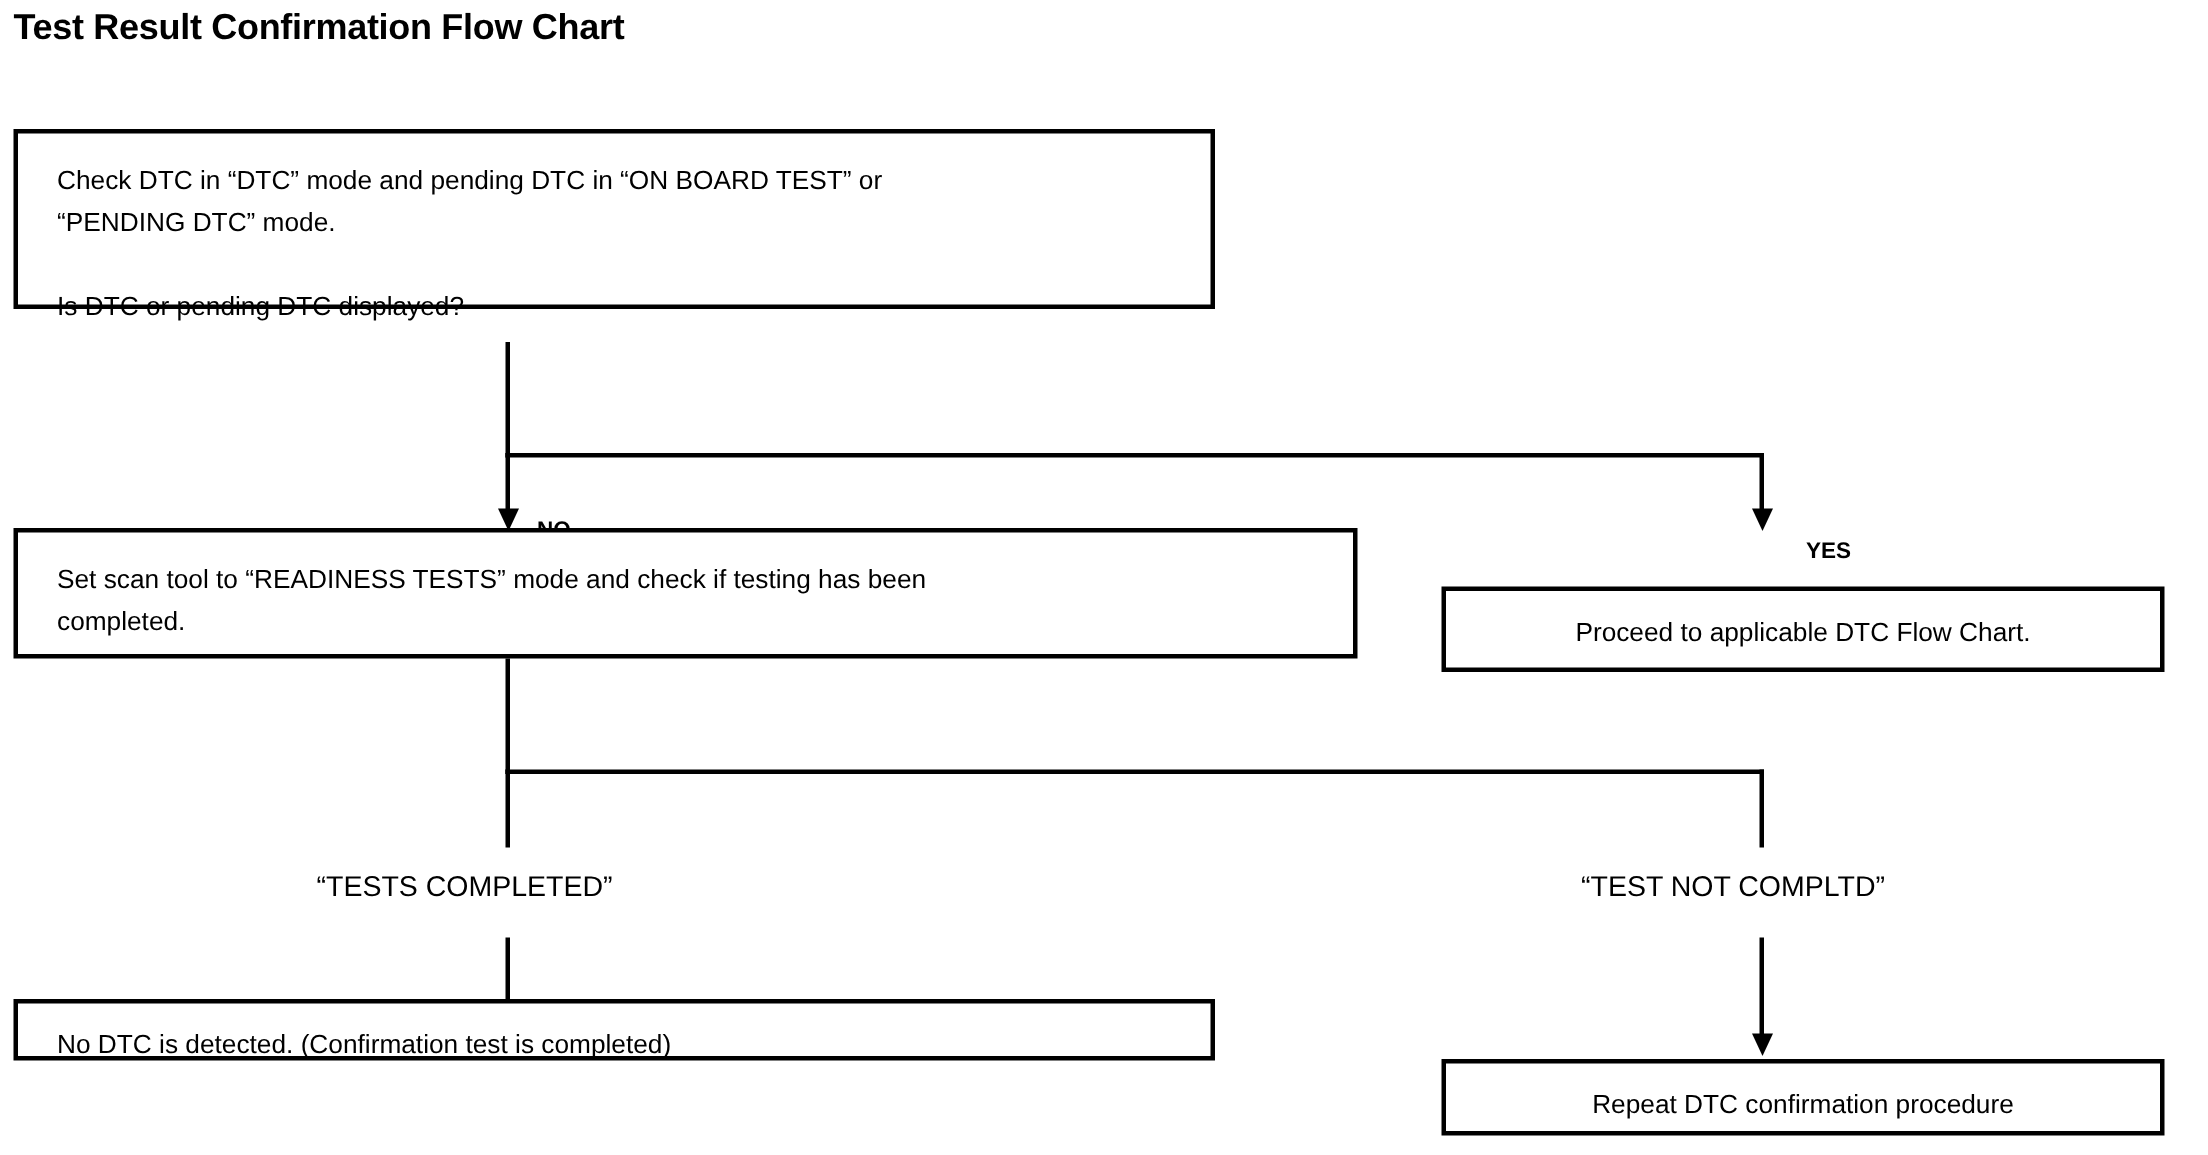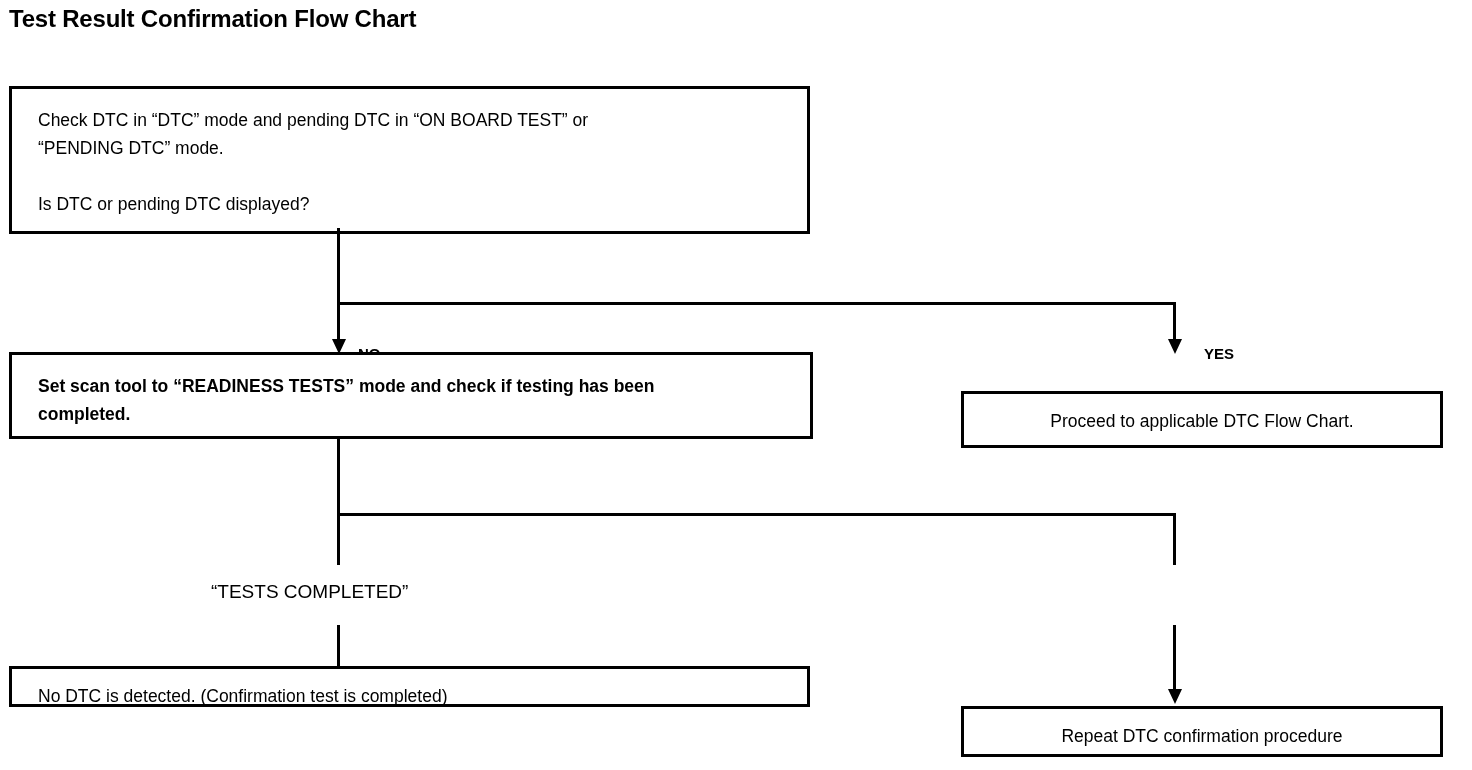--- a/index.html
+++ b/index.html
@@ -95,55 +95,56 @@
     line-height: 24px;
   }
 </style>
 </head>
 <body>
 
 <div id="canvas">
 
   <div class="chart-title">Test Result Confirmation Flow Chart</div>
 
-  <div class="node-box" style="left:9px; top:86px; width:801px; height:148px;">
+  <div class="node-box" style="left:9px; top:86px; width:801px; height:120px;">
     <div class="node-text left">Check DTC in “DTC” mode and pending DTC in “ON BOARD TEST” or
 “PENDING DTC” mode.
 
 Is DTC or pending DTC displayed?</div>
   </div>
 
   <div class="v-line" style="left:337px; top:228px; height:77px;"></div>
 
   <div class="h-line" style="left:337px; top:302px; width:839px;"></div>
 
   <div class="v-line" style="left:337px; top:302px; height:44px;"></div>
   <div class="arrow-head" style="left:331.5px; top:339px;"></div>
   <div class="branch-label" style="left:358px; top:311px;">NO</div>
 
   <div class="v-line" style="left:1173px; top:302px; height:44px;"></div>
   <div class="arrow-head" style="left:1167.5px; top:339px;"></div>
-  <div class="branch-label" style="left:1204px; top:311px;">YES</div>
+  <div class="branch-label" style="left:1204px; top:325px;">YES</div>
 
-  <div class="node-box" style="left:9px; top:352px; width:804px; height:87px;font-weight:bold;">
+  <div class="node-box" style="left:9px; top:352px; width:896px; height:87px;">
     <div class="node-text left">Set scan tool to “READINESS TESTS” mode and check if testing has been
 completed.</div>
   </div>
 
   <div class="node-box" style="left:961px; top:352px; width:482px; height:57px;margin-top:39px;">
     <div class="node-text centered">Proceed to applicable DTC Flow Chart.</div>
   </div>
 
   <div class="v-line" style="left:337px; top:439px; height:77px;"></div>
   <div class="h-line" style="left:337px; top:513px; width:839px;"></div>
 
   <div class="v-line" style="left:337px; top:513px; height:52px;"></div>
   <div class="path-label" style="left:211px; top:580px;">“TESTS COMPLETED”</div>
 
   <div class="v-line" style="left:1173px; top:513px; height:52px;"></div>
+  <div class="path-label" style="left:1054px; top:580px;">“TEST NOT COMPLTD”</div>
 
   <div class="v-line" style="left:337px; top:625px; height:66px;"></div>
   <div class="arrow-head" style="left:331.5px; top:689px;"></div>
 
   <div class="v-line" style="left:1173px; top:625px; height:66px;"></div>
   <div class="arrow-head" style="left:1167.5px; top:689px;"></div>
 
   <div class="node-box" style="left:9px; top:666px; width:801px; height:41px;">
     <div class="node-text left" style="top:13px;">No DTC is detected. (Confirmation test is completed)</div>
   </div>

